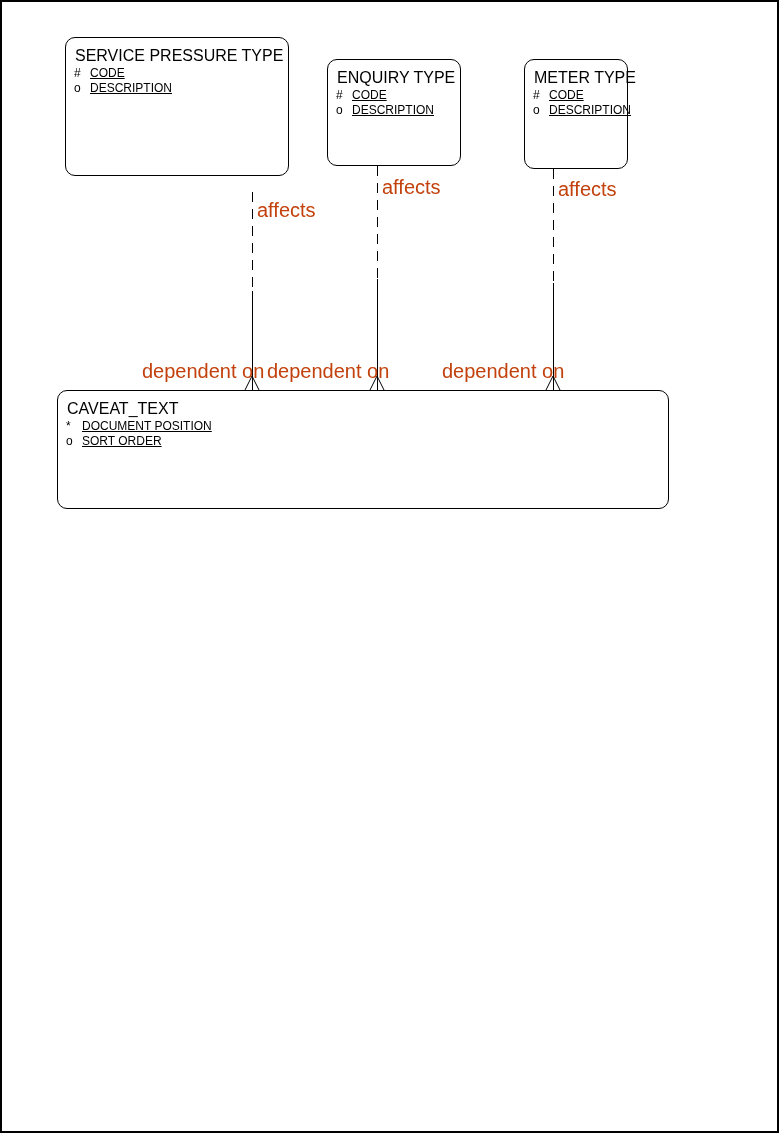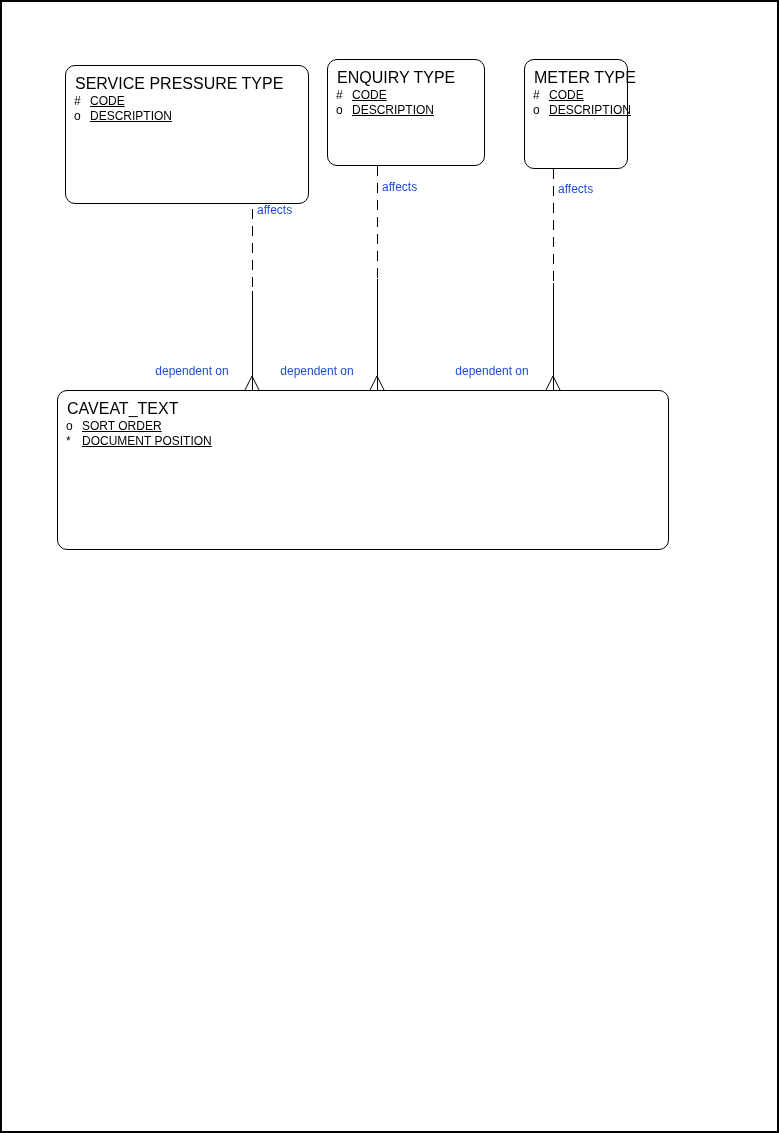--- a/index.html
+++ b/index.html
@@ -48,39 +48,39 @@
     white-space: nowrap;
     text-decoration: underline;
   }
   .attr-marker {
     display: inline-block;
     width: 16px;
     font-size: 12px;
   }
   .rel-label {
     position: absolute;
-    font-size: 12px;
+    font-size: 20px;
     line-height: 18px;
-    color: #1d4ed8;
+    color: #c2410c;
     white-space: nowrap;
   }
   .rel-label.align-right { text-align: center; }
   #rel-svg {
     position: absolute;
     left: 0;
     top: 0;
     pointer-events: none;
   }
   #rel-svg .rel-line { pointer-events: stroke; }
 
   
-  #entity-spt { left: 63px;  top: 63px;  width: 244px; height: 139px; }
-  #entity-enq { left: 325px; top: 57px;  width: 158px; height: 107px; }
+  #entity-spt { left: 63px;  top: 35px;  width: 224px; height: 139px; }
+  #entity-enq { left: 325px; top: 57px;  width: 134px; height: 107px; }
   #entity-met { left: 522px; top: 57px;  width: 104px; height: 110px; }
-  #entity-cav { left: 55px;  top: 388px; width: 612px; height: 160px; }
+  #entity-cav { left: 55px;  top: 388px; width: 612px; height: 119px; }
 
   
   #lbl-affects-1 { left: 255px; top: 199px; }
   #lbl-affects-2 { left: 380px; top: 176px; }
   #lbl-affects-3 { left: 556px; top: 178px; }
   #lbl-dep-1 { left: 140px; top: 360px; width: 100px; }
   #lbl-dep-2 { left: 265px; top: 360px; width: 100px; }
   #lbl-dep-3 { left: 440px; top: 360px; width: 100px; }
 </style>
 </head>
@@ -142,24 +142,24 @@
       <div class="attr-row">
         <span class="attr-marker">o</span><span class="attr-label">DESCRIPTION</span>
       </div>
     </div>
   </div>
 
   <div class="entity" id="entity-cav">
     <div class="entity-title">CAVEAT_TEXT</div>
     <div class="attrs">
       <div class="attr-row">
-        <span class="attr-marker">o</span><span class="attr-label">SORT ORDER</span>
+        <span class="attr-marker">*</span><span class="attr-label">DOCUMENT POSITION</span>
       </div>
       <div class="attr-row">
-        <span class="attr-marker">*</span><span class="attr-label">DOCUMENT POSITION</span>
+        <span class="attr-marker">o</span><span class="attr-label">SORT ORDER</span>
       </div>
     </div>
   </div>
 
   <div class="rel-label" id="lbl-affects-1">affects</div>
   <div class="rel-label" id="lbl-affects-2">affects</div>
   <div class="rel-label" id="lbl-affects-3">affects</div>
 
   <div class="rel-label align-right" id="lbl-dep-1">dependent on</div>
   <div class="rel-label align-right" id="lbl-dep-2">dependent on</div>

